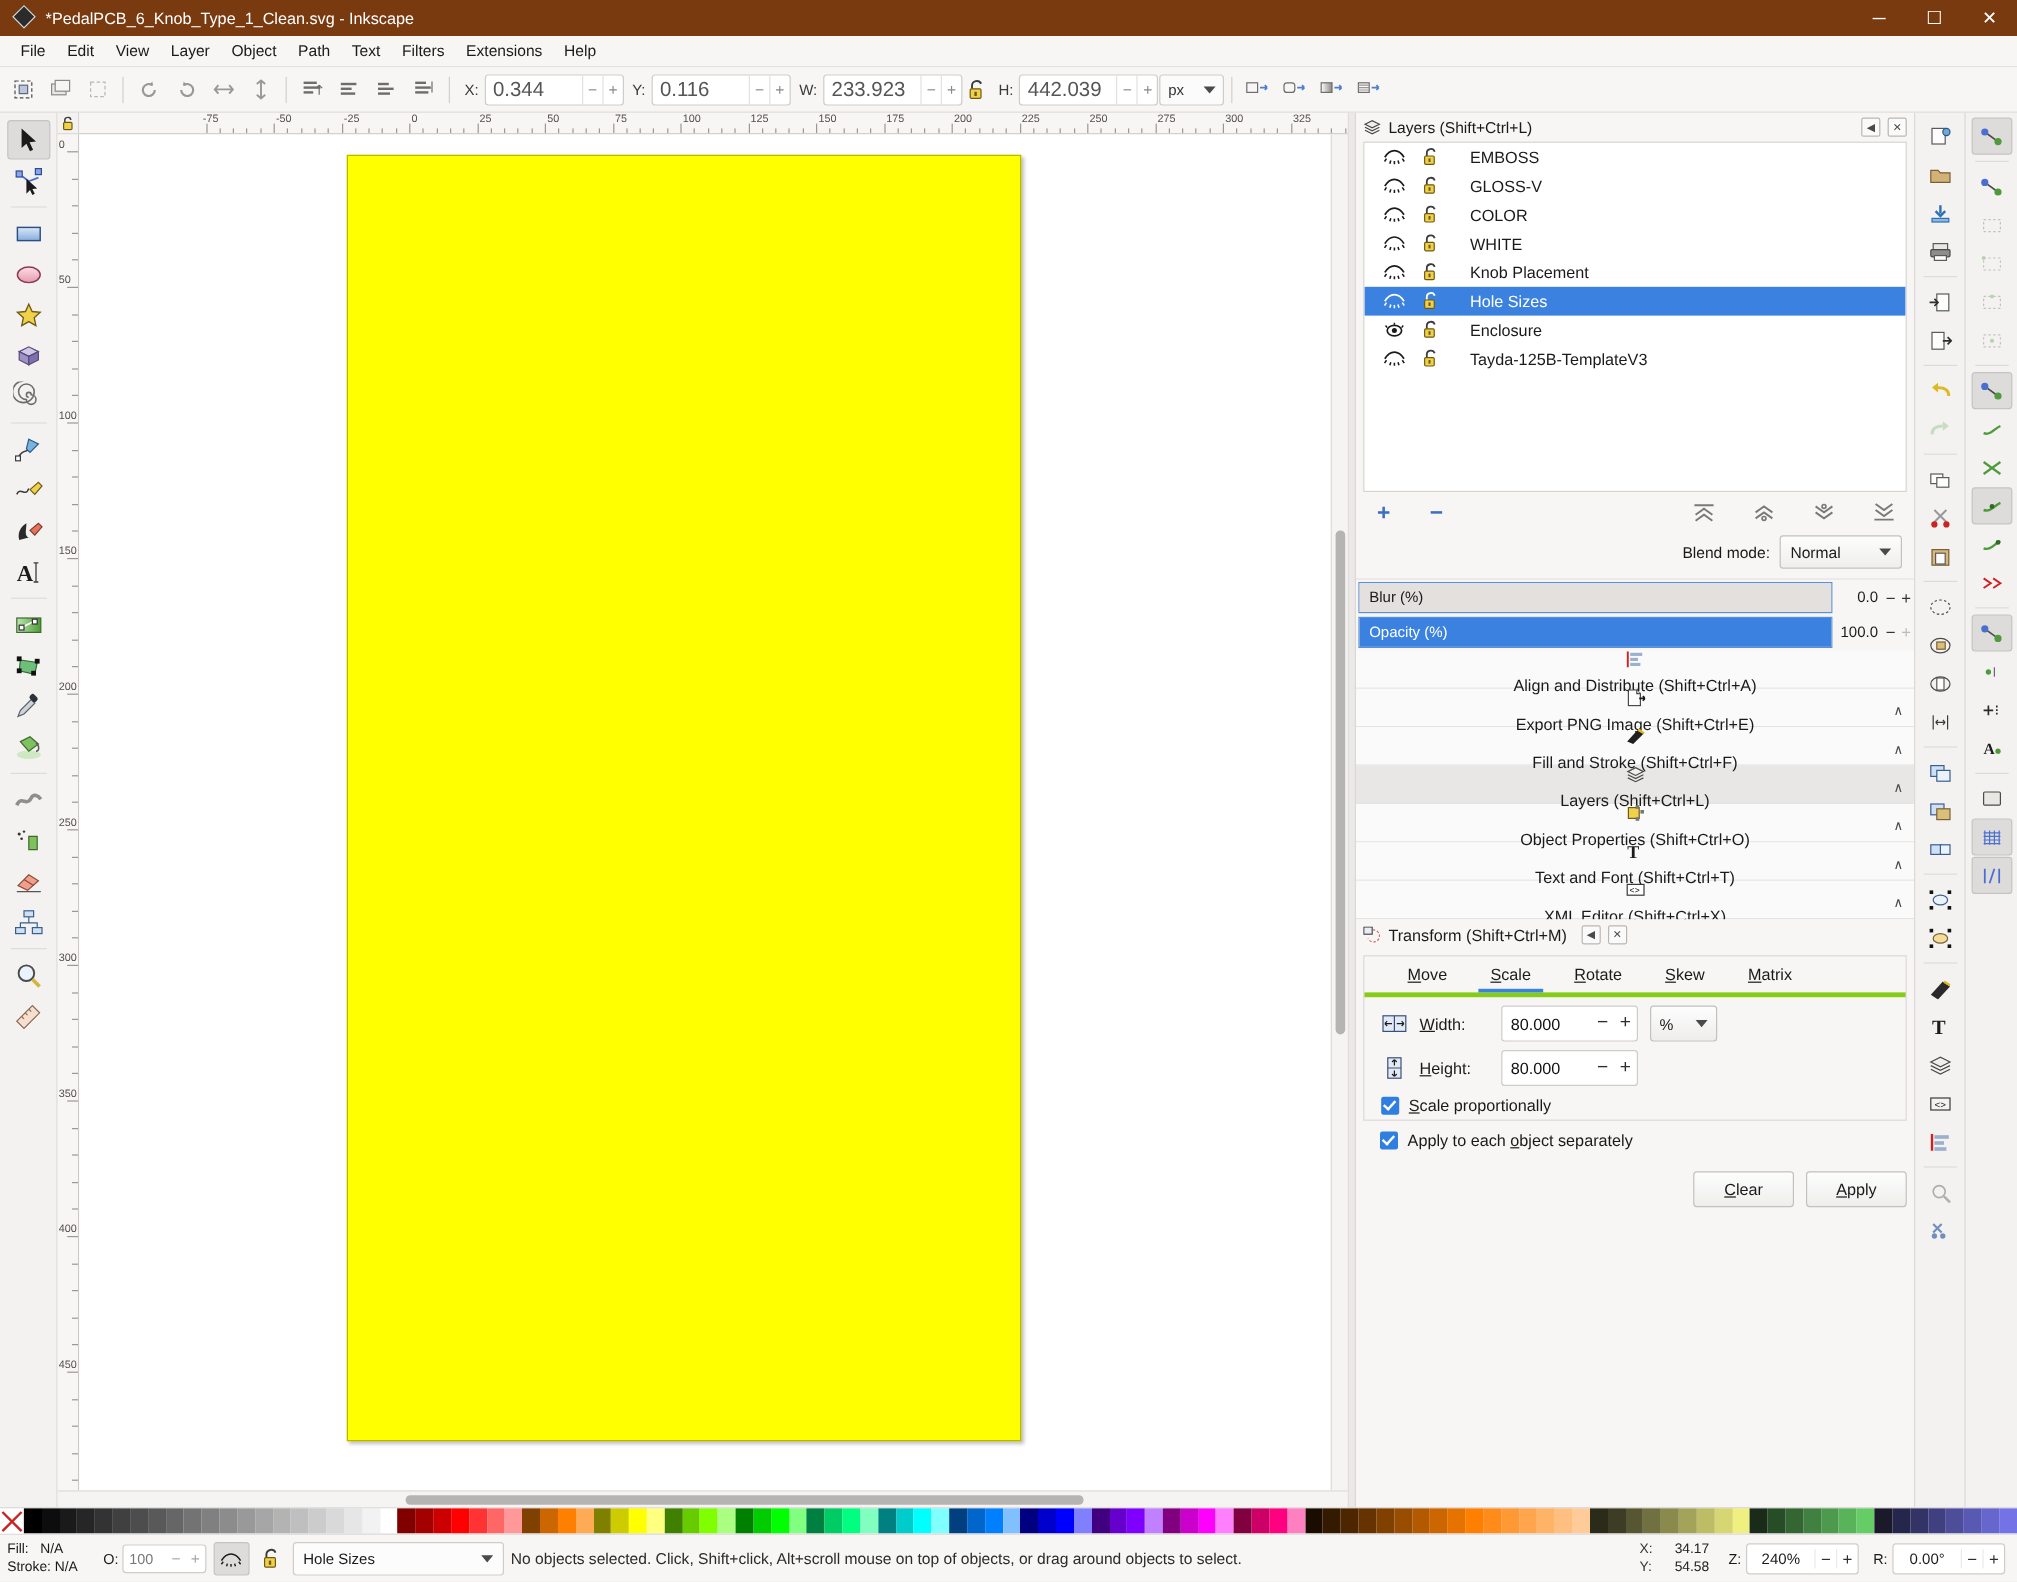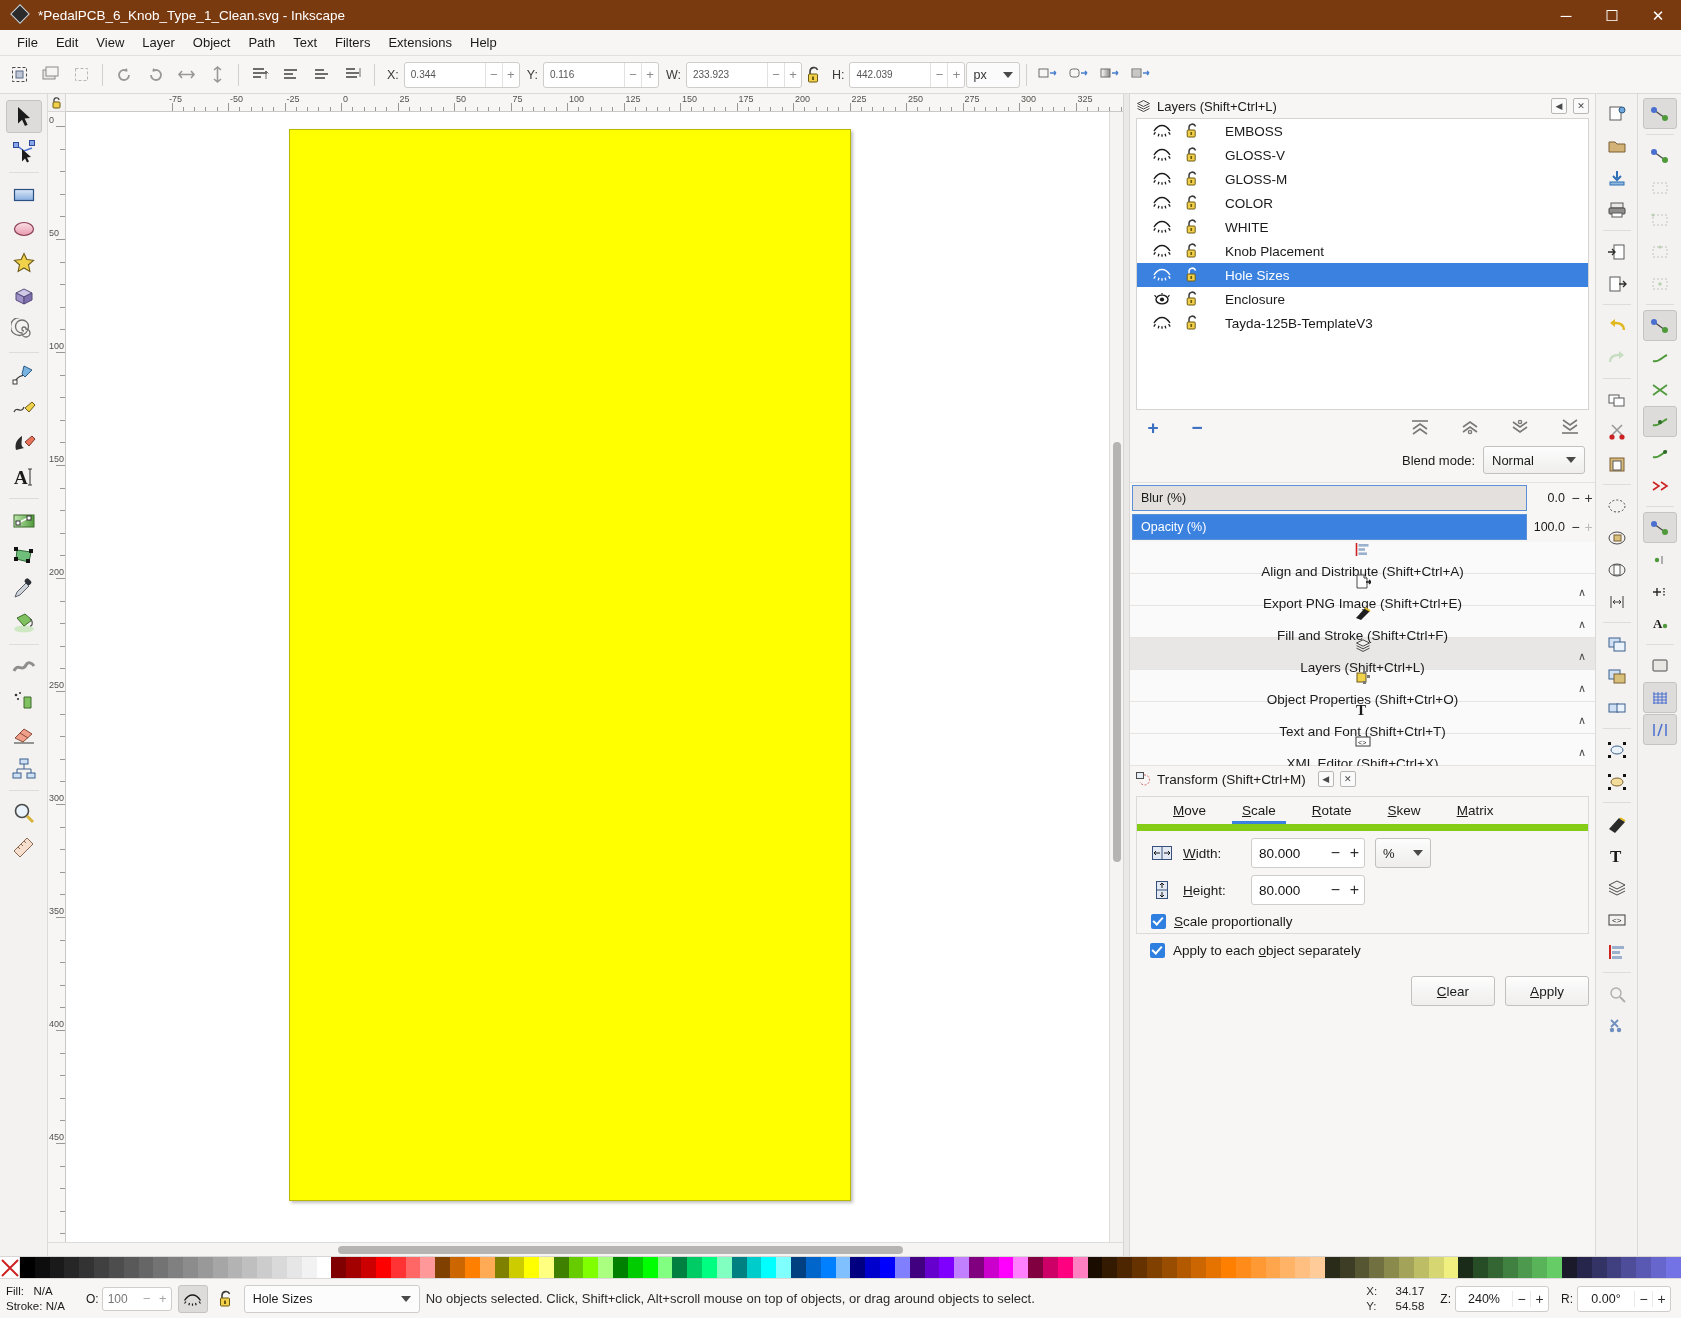--- a/index.html
+++ b/index.html
@@ -48,21 +48,21 @@
   .tbtn {
     width: 30px; height: 30px; display: flex; align-items: center; justify-content: center;
     border-radius: 2px; flex: none;
   }
   .sep { width: 1px; height: 22px; background: #d2d0ce; margin: 0 5px; flex:none; }
   .fieldlbl { font-size: 12.5px; color: #3a3a3a; margin: 0 4px 0 6px; flex:none;}
   .numfield {
     display: flex; align-items: center; background: #fff;
     border: 1px solid #cfcdca; border-radius: 3px; height: 26px; flex: none;
   }
-  .numfield .val { width: 80px; padding: 0 6px; font-size: 10px; color: #555; }
+  .numfield .val { width: 80px; padding: 0 6px; font-size: 17px; color: #555; }
   .numfield .stepper {
     width: 17px; height: 24px; display:flex; align-items:center; justify-content:center;
     color:#8a8a8a; font-size: 13px; border-left: 1px solid #e4e2e0;
   }
   .unitsel {
     display:flex; align-items:center; justify-content:space-between;
     background:#fbfbfb; border:1px solid #cfcdca; border-radius:3px;
     height:26px; width:54px; padding: 0 6px; font-size:12.5px; color:#333; flex:none;
   }
   .lockicon { width: 22px; height: 26px; display:flex; align-items:center; justify-content:center; flex:none;}
@@ -166,21 +166,21 @@
     height: 32px; display:flex; align-items:center; gap:7px; padding: 0 9px;
     border-bottom:1px solid #e6e4e2; background:#fbfafa; font-size:13.5px;flex-direction:column;
   }
   .accrow.current { background:#e9e7e5; }
   .accrow .chev { margin-left:auto; color:#4a4a4a; font-size:11px; }
 
   .transform-title { height:26px; display:flex; align-items:center; gap:6px; padding: 0 6px; font-size:13.5px;
                      background:#f7f6f5; flex:none; }
 
   .tpanel { background:#f7f6f5; border:1px solid #dcdad8; margin: 4px 6px 0 6px; flex:none; }
-  .tabs { display:flex; height: 34px; border-bottom:7px solid #84cc16; padding-left: 18px; gap: 0; }
+  .tabs { display:flex; height: 34px; border-bottom:4px solid #84cc16; padding-left: 18px; gap: 0; }
   .tab { padding: 0 18px; display:flex; align-items:center; font-size:13.5px; position:relative; }
   .tab.active::after { content:""; position:absolute; left:8px; right:8px; bottom:0; height:3px; background:#3b82e0; }
   .tab u { text-decoration: underline; }
 
   .trow { display:flex; align-items:center; gap:10px; padding: 7px 0 0 14px; }
   .ticon { width:22px; height:20px; flex:none; }
   .tlab { font-size:13.5px; width: 58px; }
   .tfield { display:flex; align-items:center; background:#fff; border:1px solid #cfcdca; border-radius:3px; height:30px; }
   .tfield .v { width: 74px; padding: 0 7px; font-size:13.5px; color:#111; }
   .tfield .st { width:19px; height:28px; display:flex;align-items:center;justify-content:center;font-size:16px;color:#2e2e2e; }
@@ -817,36 +817,20 @@
                   </svg>
                 </span>
                 <span class="lrow-lock">
                   <svg width="17" height="18" viewBox="0 0 17 18">
                     <path d="M5 8V5.6A3.4 3.4 0 0 1 11.6 4.4" fill="none" stroke="#3c3c3c" stroke-width="1.5"></path>
                     <rect x="3.2" y="8" width="8" height="7" rx="1" fill="#f2d04a" stroke="#6b5a12"></rect>
                     <rect x="6.4" y="10" width="1.7" height="3" fill="#6b5a12"></rect>
                   </svg>
                 </span>
                 <span class="lrow-name">GLOSS-V</span>
-              </div>
-              <div class="layerrow">
-                <span class="lrow-eye">
-                  <svg width="20" height="15" viewBox="0 0 20 15">
-                    <path d="M2 7C4.5 3 7.5 1.5 10 1.5s5.5 1.5 8 5.5" fill="none" stroke="#1b1b1b" stroke-width="1.4"></path>
-                    <path d="M3.4 8.2L1.8 10.6M7 9.8L6.2 12.4M10 10.2v2.6M13 9.8l0.8 2.6M16.6 8.2l1.6 2.4" stroke="#1b1b1b" stroke-width="1.3"></path>
-                  </svg>
-                </span>
-                <span class="lrow-lock">
-                  <svg width="17" height="18" viewBox="0 0 17 18">
-                    <path d="M5 8V5.6A3.4 3.4 0 0 1 11.6 4.4" fill="none" stroke="#3c3c3c" stroke-width="1.5"></path>
-                    <rect x="3.2" y="8" width="8" height="7" rx="1" fill="#f2d04a" stroke="#6b5a12"></rect>
-                    <rect x="6.4" y="10" width="1.7" height="3" fill="#6b5a12"></rect>
-                  </svg>
-                </span>
-                <span class="lrow-name">GLOSS-M</span>
               </div>
               <div class="layerrow">
                 <span class="lrow-eye">
                   <svg width="20" height="15" viewBox="0 0 20 15">
                     <path d="M2 7C4.5 3 7.5 1.5 10 1.5s5.5 1.5 8 5.5" fill="none" stroke="#1b1b1b" stroke-width="1.4"></path>
                     <path d="M3.4 8.2L1.8 10.6M7 9.8L6.2 12.4M10 10.2v2.6M13 9.8l0.8 2.6M16.6 8.2l1.6 2.4" stroke="#1b1b1b" stroke-width="1.3"></path>
                   </svg>
                 </span>
                 <span class="lrow-lock">
                   <svg width="17" height="18" viewBox="0 0 17 18">

